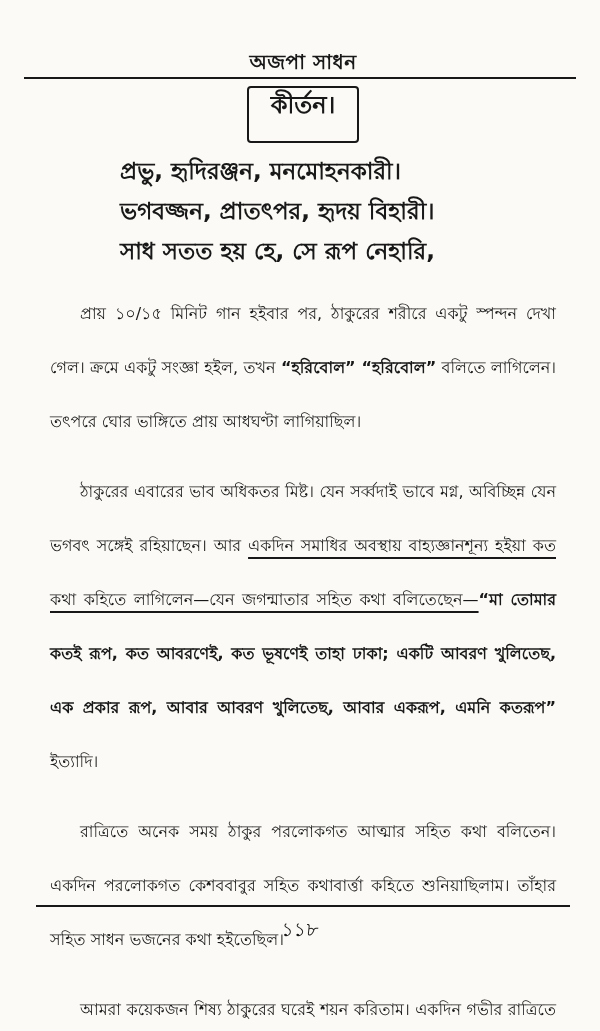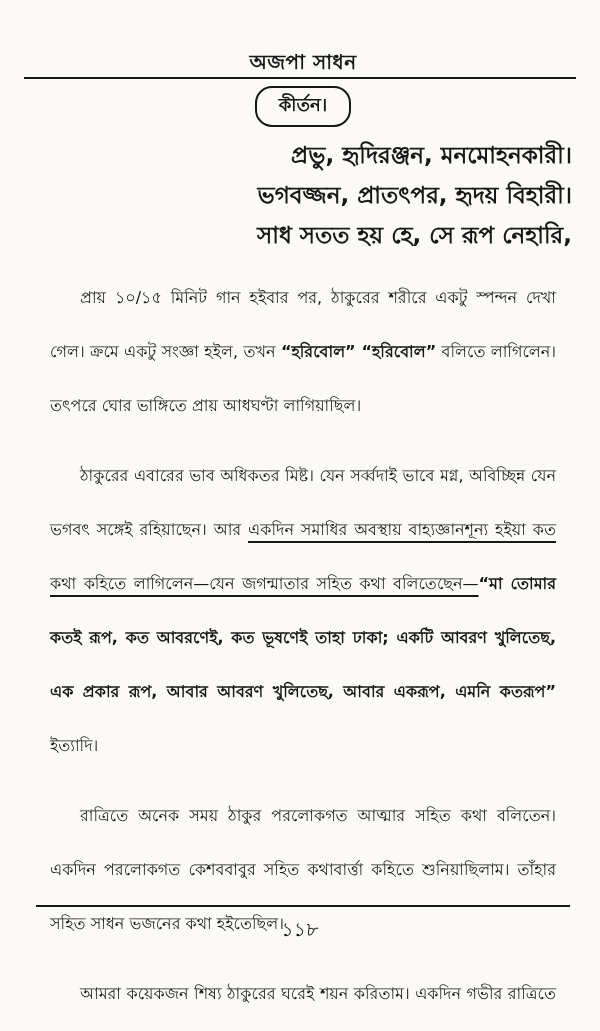--- a/index.html
+++ b/index.html
@@ -29,32 +29,31 @@
   }
   .head-rule{
     border:none;
     border-top:2.5px solid var(--ink);
     margin:3px -4px 7px -10px;
   }
   .kirtan-box{
     width:fit-content;
     margin:2px auto 8px auto;
     border:2.5px solid var(--ink);
-    border-radius:17px;
-    padding:3px 22px 6px 22px;
-    font-size:18px;
+    border-radius:4px;
+    padding:3px 22px 22px 22px;
+    font-size:24px;
     font-weight:bold;
     line-height:28px;
   }
   .verse{
     margin:6px 0 6px 86px;
     font-size:23px;
     font-weight:bold;
     line-height:40px;
-    text-align:right;
   }
   .body-para{
     margin:16px;
     font-size:16px;
     line-height:54px;
     text-align:justify;
     text-indent:30px;
   }
   .seg{font-weight:normal;}
   .seg.bold{font-weight:bold;}

